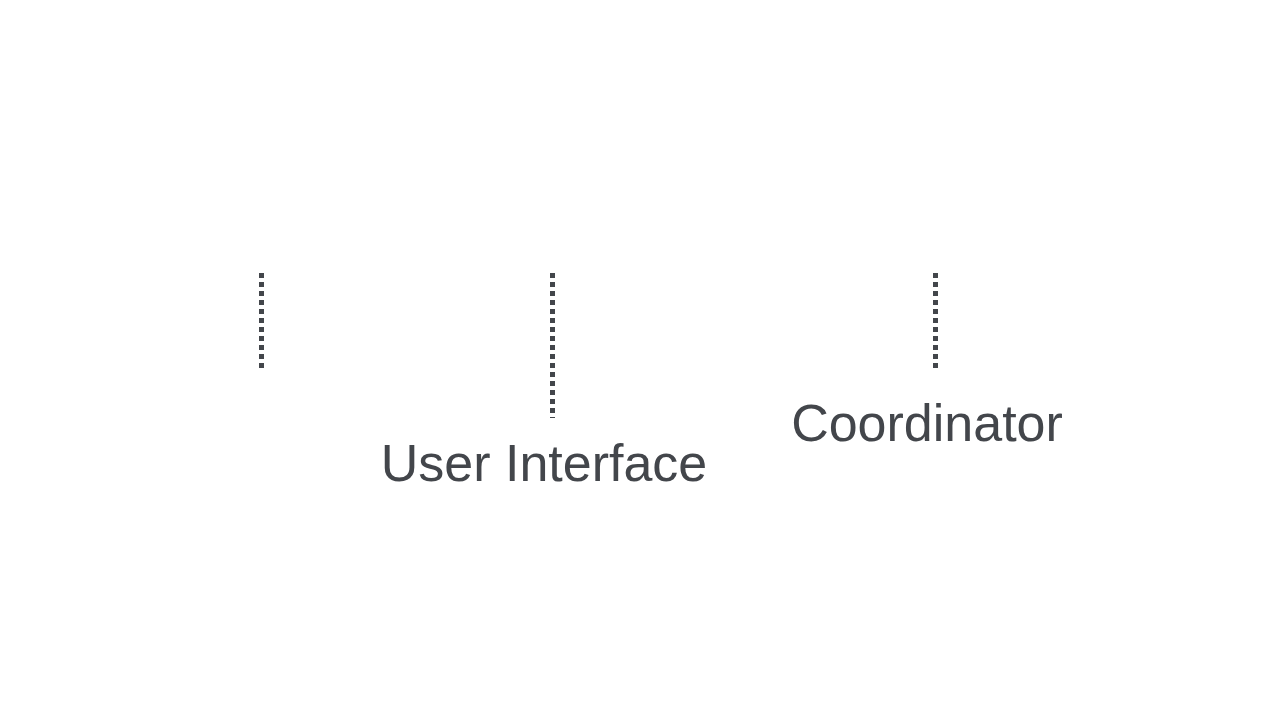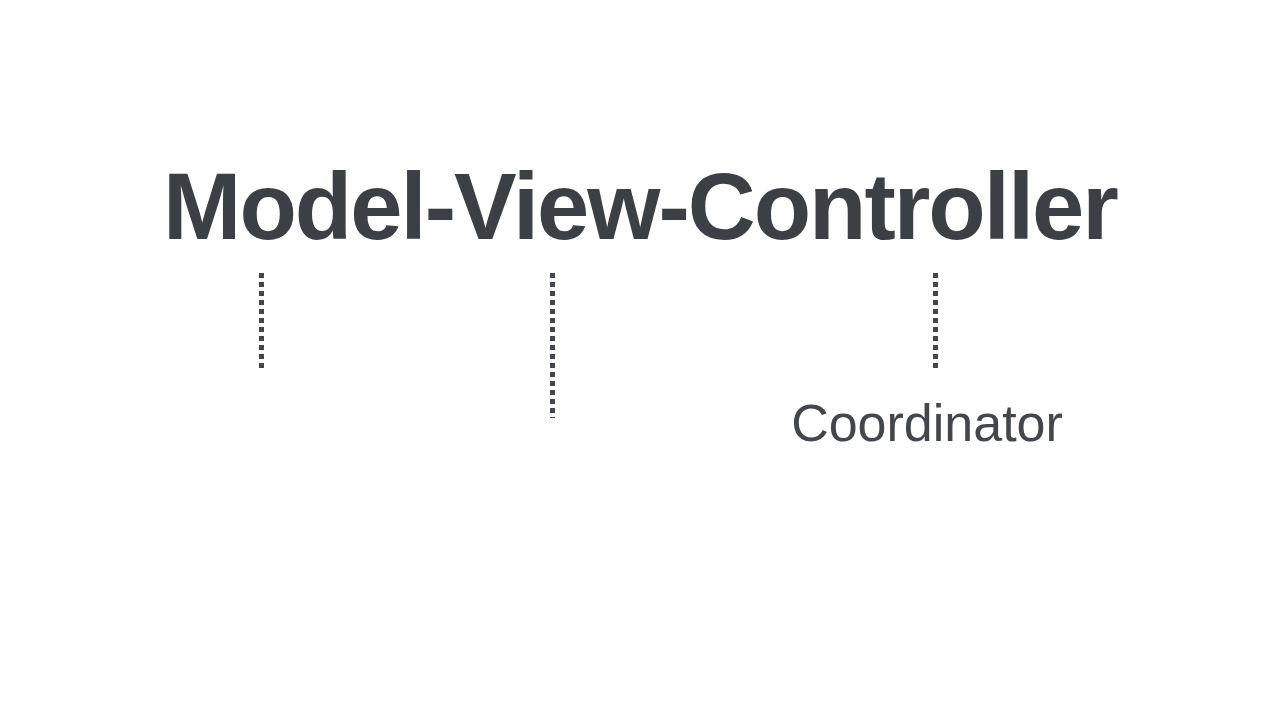--- a/index.html
+++ b/index.html
@@ -60,21 +60,21 @@
   }
   .annotation-label.model      { left: 254px; top: 385px; }
   .annotation-label.view       { left: 544px; top: 437px; }
   .annotation-label.controller { left: 927px; top: 387px; margin-top: 10px; }
 </style>
 </head>
 <body>
 
 <div class="stage">
 
-  <h1 class="diagram-title">Model-View-Controller</h1>
 
   <div class="connector model"></div>
   <div class="connector view"></div>
   <div class="connector controller"></div>
 
+  <div class="annotation-label view">User Interface</div>
   <div class="annotation-label controller">Coordinator</div>
 
 </div>
 
 </body></html>

